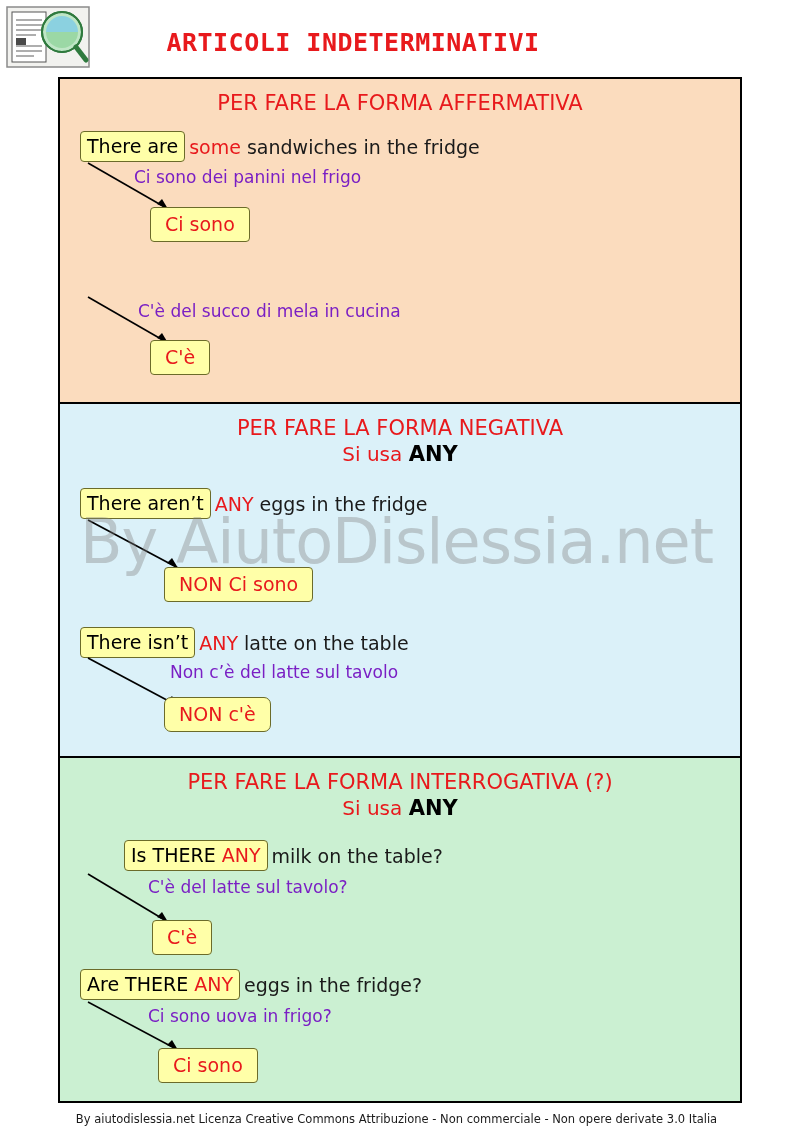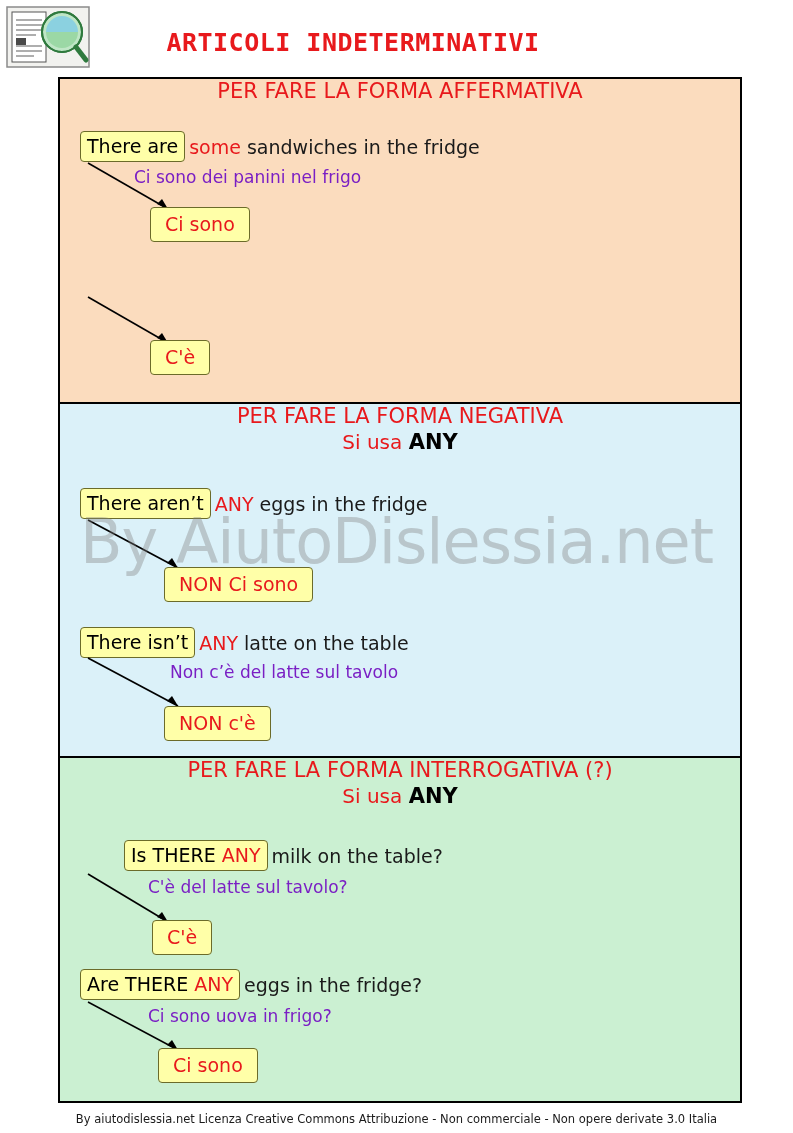--- a/index.html
+++ b/index.html
@@ -67,20 +67,21 @@
   }
   .sec-int {
     height: 343px;
     background: #cbf0d2;
   }
 
   .sec-heading {
     text-align: center;
     color: #e8191c;
     font-size: 21px;
+    margin-top: 12px;
     font-family: "DejaVu Sans", sans-serif;
   }
   .sec-sub {
     text-align: center;
     color: #e8191c;
     font-size: 20px;
     margin-top: 2px;
   }
   .sec-sub b {
     color: #000;
@@ -199,20 +200,21 @@
     <div class="example" style="left:20px; top:52px;">
       <span class="chip">There are</span><span class="sent"><span class="kw-red-plain">some</span><span> sandwiches in the fridge</span></span>
     </div>
     <div class="example trans" style="left:74px; top:88px;">Ci sono dei panini nel frigo</div>
     <svg class="arrow-svg" style="left:24px; top:80px;" width="130" height="60">
       <line x1="4" y1="4" x2="84" y2="50" stroke="#000" stroke-width="1.6"></line>
       <polygon points="84,50 73,45 78,40" fill="#000"></polygon>
     </svg>
     <div class="answer-chip" style="left:90px; top:128px;">Ci sono</div>
 
+    <div class="example trans" style="left:78px; top:222px;">C'è del succo di mela in cucina</div>
     <svg class="arrow-svg" style="left:24px; top:214px;" width="130" height="60">
       <line x1="4" y1="4" x2="84" y2="50" stroke="#000" stroke-width="1.6"></line>
       <polygon points="84,50 73,45 78,40" fill="#000"></polygon>
     </svg>
     <div class="answer-chip" style="left:90px; top:261px;">C'è</div>
   </div>
 
   <div class="section sec-neg">
     <div class="sec-heading">PER FARE LA FORMA NEGATIVA</div>
     <div class="sec-sub"><span>Si usa </span><b>ANY</b></div>
@@ -227,21 +229,21 @@
     <div class="answer-chip" style="left:104px; top:163px;">NON Ci sono</div>
 
     <div class="example" style="left:20px; top:223px;">
       <span class="chip">There isn’t</span><span class="sent"><span class="kw-red-plain">ANY</span><span> latte on the table</span></span>
     </div>
     <div class="example trans" style="left:110px; top:258px;">Non c’è del latte sul tavolo</div>
     <svg class="arrow-svg" style="left:24px; top:250px;" width="140" height="62">
       <line x1="4" y1="4" x2="94" y2="52" stroke="#000" stroke-width="1.6"></line>
       <polygon points="94,52 83,47 88,42" fill="#000"></polygon>
     </svg>
-    <div class="answer-chip" style="left:104px; top:302px;">NON c'è</div>
+    <div class="answer-chip" style="left:104px; top:293px;border-radius:7px;">NON c'è</div>
   </div>
 
   <div class="section sec-int">
     <div class="sec-heading">PER FARE LA FORMA INTERROGATIVA (?)</div>
     <div class="sec-sub"><span>Si usa </span><b>ANY</b></div>
 
     <div class="example" style="left:20px; top:82px;margin-left:44px;">
       <span class="chip"><span>Is THERE </span><span class="kw-red">ANY</span></span><span class="sent">milk on the table?</span>
     </div>
     <div class="example trans" style="left:88px; top:119px;">C'è del latte sul tavolo?</div>

